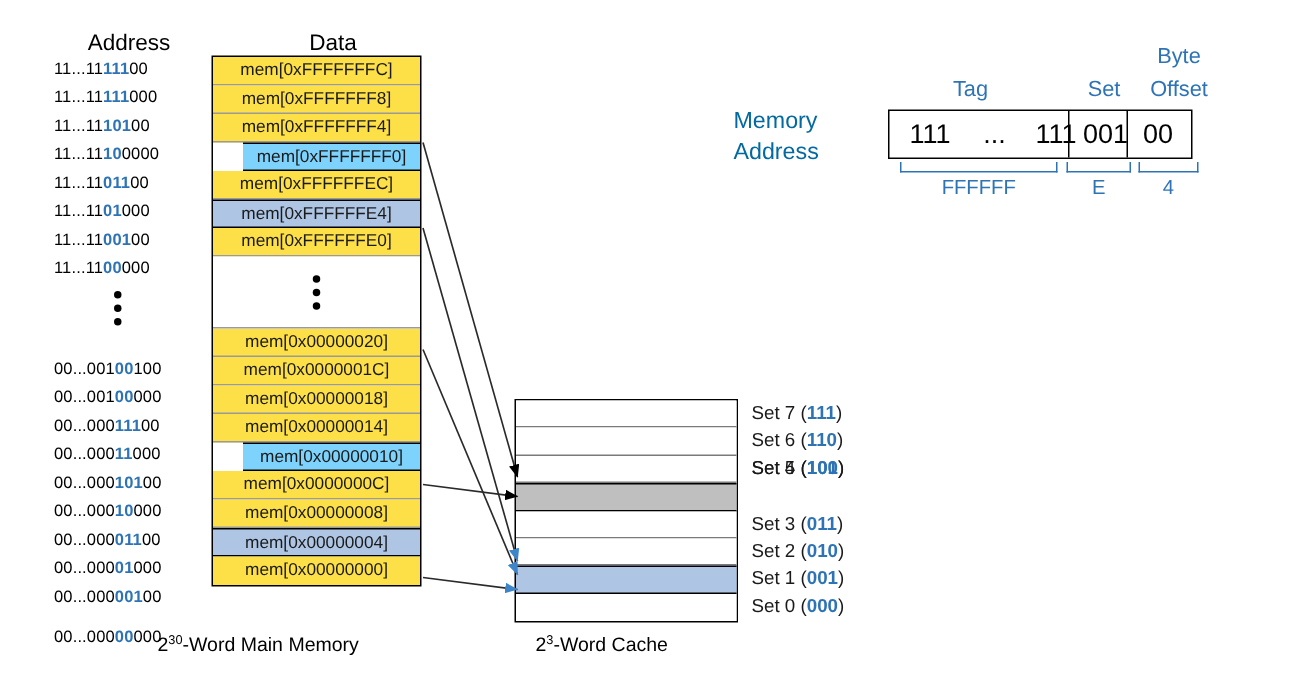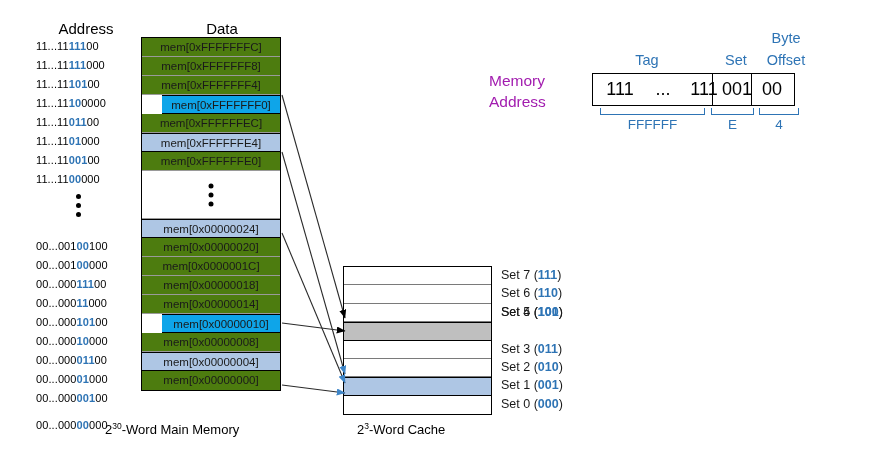--- a/index.html
+++ b/index.html
@@ -18,24 +18,24 @@
 
   
   #mem-table{
     position:absolute;left:141px;top:37px;width:140px;
     border:1.6px solid #000;box-sizing:border-box;
   }
   .mem-row{
     height:19px;line-height:19px;
     border-bottom:1px solid #9a9a9a;
     font-size:11.5px;text-align:center;color:#1a1a1a;
-    box-sizing:border-box;white-space:nowrap;background:#4d7c0f;
+    box-sizing:border-box;white-space:nowrap;background:#fde047;
   }
   .mem-row:last-child{border-bottom:none;}
-  .mem-row.fill-gray{background:#0ea5e9;border-top:1.4px solid #000;border-bottom:1.4px solid #000;margin-left:20px;}
+  .mem-row.fill-gray{background:#7dd3fc;border-top:1.4px solid #000;border-bottom:1.4px solid #000;margin-left:20px;}
   .mem-row.fill-blue{background:#aec6e4;border-top:1.4px solid #000;border-bottom:1.4px solid #000;}
   .mem-row.gap{background:#fff;height:48px;position:relative;border-bottom:1px solid #9a9a9a;}
 
   
   .vdots{position:absolute;left:50%;top:50%;transform:translate(-50%,-50%);}
   .vdots i{display:block;width:5px;height:5px;border-radius:50%;background:#000;margin:4px 0;}
 
   
   .addr{
     position:absolute;left:36px;width:100px;height:19px;line-height:19px;
@@ -64,21 +64,21 @@
     font-size:12.5px;white-space:nowrap;color:#1a1a1a;
   }
   .set-label b{color:#2e74b5;font-weight:bold;}
 
   
   .caption{font-size:13px;color:#000;white-space:nowrap;}
   .caption sup{font-size:8.5px;vertical-align:super;}
 
   
   #addr-label{
-    position:absolute;left:489px;top:70px;font-size:15.5px;line-height:21px;color:#a21caf;
+    position:absolute;left:489px;top:70px;font-size:15.5px;line-height:21px;color:#0369a1;
   }
   #bd-box{
     position:absolute;left:592px;top:73px;width:203px;height:33px;
     border:1.7px solid #000;box-sizing:border-box;background:#fff;
   }
   .bd-cell{
     position:absolute;top:0;height:100%;font-size:18px;line-height:30px;
     text-align:center;color:#000;white-space:nowrap;box-sizing:border-box;
   }
   .bd-div{position:absolute;top:0;height:100%;width:0;border-left:1.6px solid #000;}
@@ -131,26 +131,26 @@
     <div class="mem-row">mem[0xFFFFFFEC]</div>
     <div class="mem-row fill-blue">mem[0xFFFFFFE4]</div>
     <div class="mem-row">mem[0xFFFFFFE0]</div>
     <div class="mem-row gap">
       <span class="vdots">
         <i></i>
         <i></i>
         <i></i>
       </span>
     </div>
-    <div class="mem-row fill-blue">mem[0x00000024]</div>
     <div class="mem-row">mem[0x00000020]</div>
     <div class="mem-row">mem[0x0000001C]</div>
     <div class="mem-row">mem[0x00000018]</div>
     <div class="mem-row">mem[0x00000014]</div>
     <div class="mem-row fill-gray">mem[0x00000010]</div>
+    <div class="mem-row">mem[0x0000000C]</div>
     <div class="mem-row">mem[0x00000008]</div>
     <div class="mem-row fill-blue">mem[0x00000004]</div>
     <div class="mem-row">mem[0x00000000]</div>
   </div>
 
 <div id="cache-box">
     <div class="cache-row"></div>
     <div class="cache-row"></div>
     <div class="cache-row"></div>
     <div class="cache-row fill-gray"></div>

